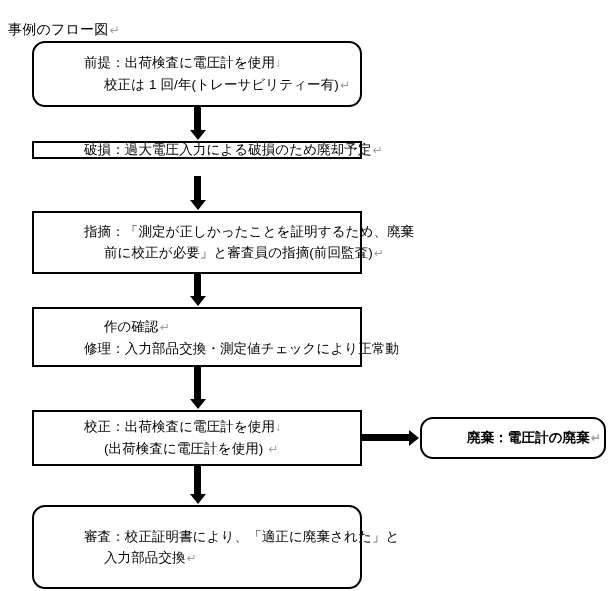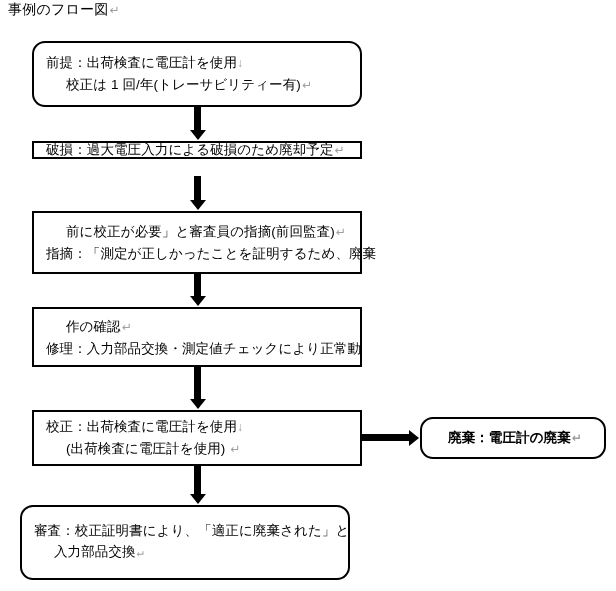--- a/index.html
+++ b/index.html
@@ -23,21 +23,21 @@
     left: 0;
     top: 0;
     width: 616px;
     height: 591px;
   }
 
   
   .page-title {
     position: absolute;
     left: 8px;
-    top: 0;
+    top: 20px;
     font-size: 14px;
     line-height: 18px;
     white-space: nowrap;
     letter-spacing: 0.2px;
   }
   .pilcrow {
     color: #9aa0a6;
     font-size: 12px;
     padding-left: 1px;
   }
@@ -58,20 +58,21 @@
     font-size: 13.5px;
     line-height: 21px;
     letter-spacing: 0.1px;
   }
   .node.rounded {
     border-radius: 13px;
   }
   .node .line {
     white-space: nowrap;
     padding-left: 12px;
+    margin-left: 38px;
   }
   .node .line.indent {
     padding-left: 32px;
   }
   .node.center .line {
     padding-left: 4px;
     text-align: center;
     font-weight: bold;
   }
 
@@ -128,22 +129,22 @@
 
   <div class="v-arrow" style="left:194px; top:107px; height:24px;"></div>
 
   <div class="node" style="left:32px; top:141px; width:330px; height:18px;">
     <div class="line"><span>破損：過大電圧入力による破損のため廃却予定</span><span class="pilcrow">↵</span></div>
   </div>
 
   <div class="v-arrow" style="left:194px; top:176px; height:25px;"></div>
 
   <div class="node" style="left:32px; top:211px; width:330px; height:63px;">
+    <div class="line"><span>指摘：「測定が正しかったことを証明するため、廃棄</span></div>
     <div class="line indent"><span>前に校正が必要」と審査員の指摘(前回監査)</span><span class="pilcrow">↵</span></div>
-    <div class="line"><span>指摘：「測定が正しかったことを証明するため、廃棄</span></div>
   </div>
 
   <div class="v-arrow" style="left:194px; top:274px; height:23px;"></div>
 
   <div class="node" style="left:32px; top:307px; width:330px; height:60px;">
     <div class="line indent"><span>作の確認</span><span class="pilcrow">↵</span></div>
     <div class="line"><span>修理：入力部品交換・測定値チェックにより正常動</span></div>
   </div>
 
   <div class="v-arrow" style="left:194px; top:367px; height:33px;"></div>
@@ -154,18 +155,18 @@
   </div>
 
   <div class="h-arrow" style="left:362px; top:434px; width:48px;"></div>
 
   <div class="node rounded center" style="left:420px; top:417px; width:186px; height:42px;">
     <div class="line"><span>廃棄：電圧計の廃棄</span><span class="pilcrow">↵</span></div>
   </div>
 
   <div class="v-arrow" style="left:194px; top:466px; height:29px;"></div>
 
-  <div class="node rounded" style="left:20px; top:505px; width:330px; height:75px;font-family:Liberation Mono, monospace;">
+  <div class="node rounded" style="left:32px; top:505px; width:330px; height:84px;">
     <div class="line"><span>審査：校正証明書により、「適正に廃棄された」と</span></div>
     <div class="line indent"><span>入力部品交換</span><span class="pilcrow">↵</span></div>
   </div>
 
 </div>
 
 </body></html>

